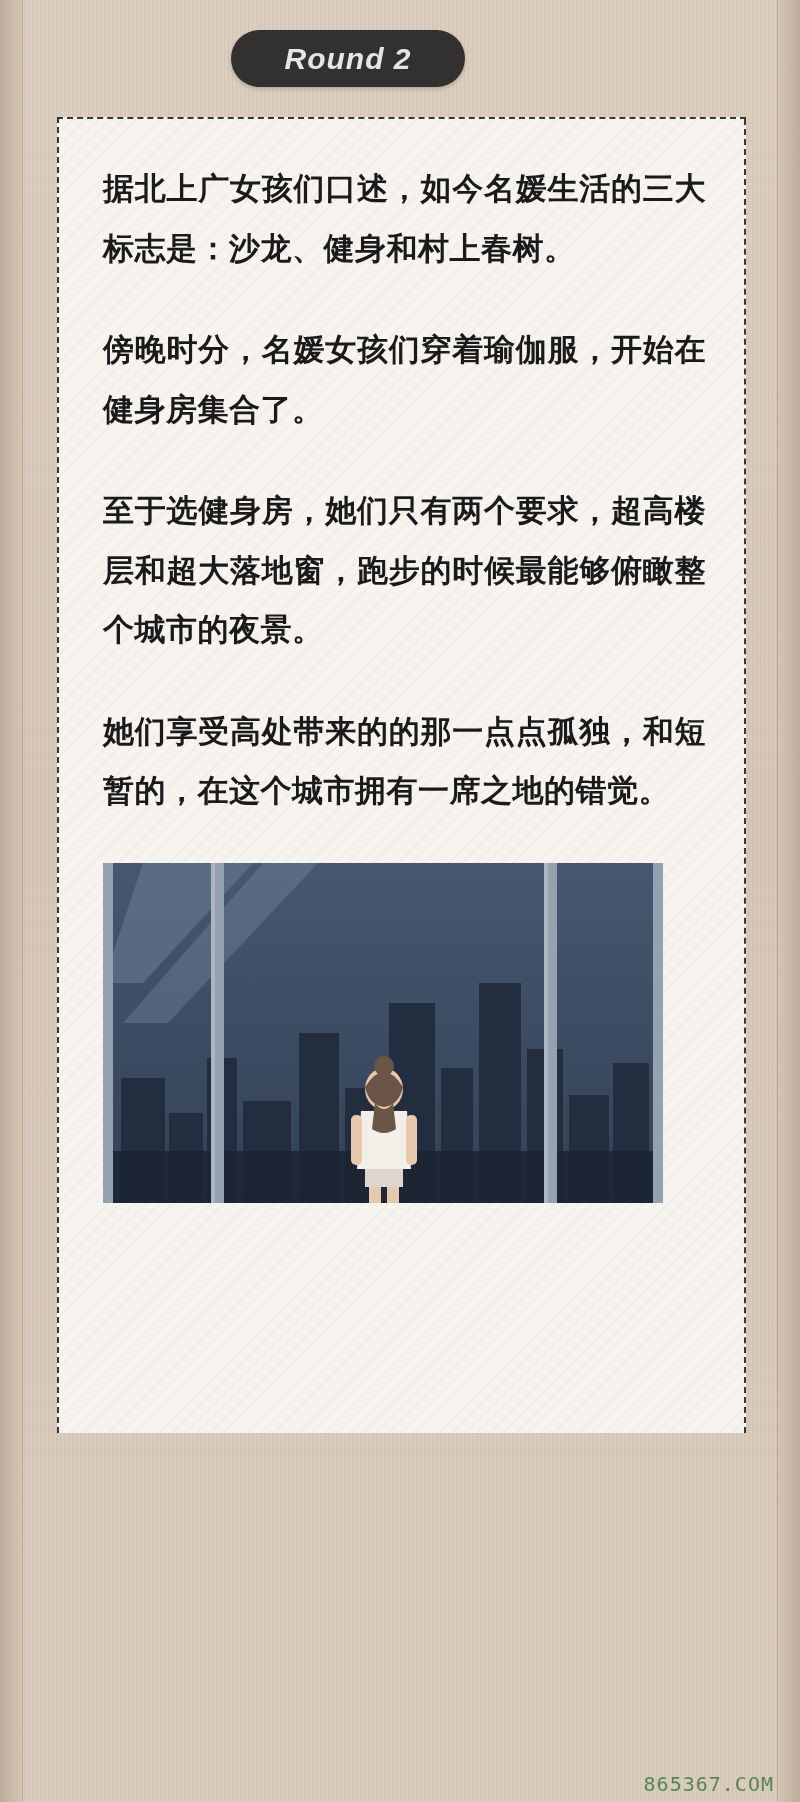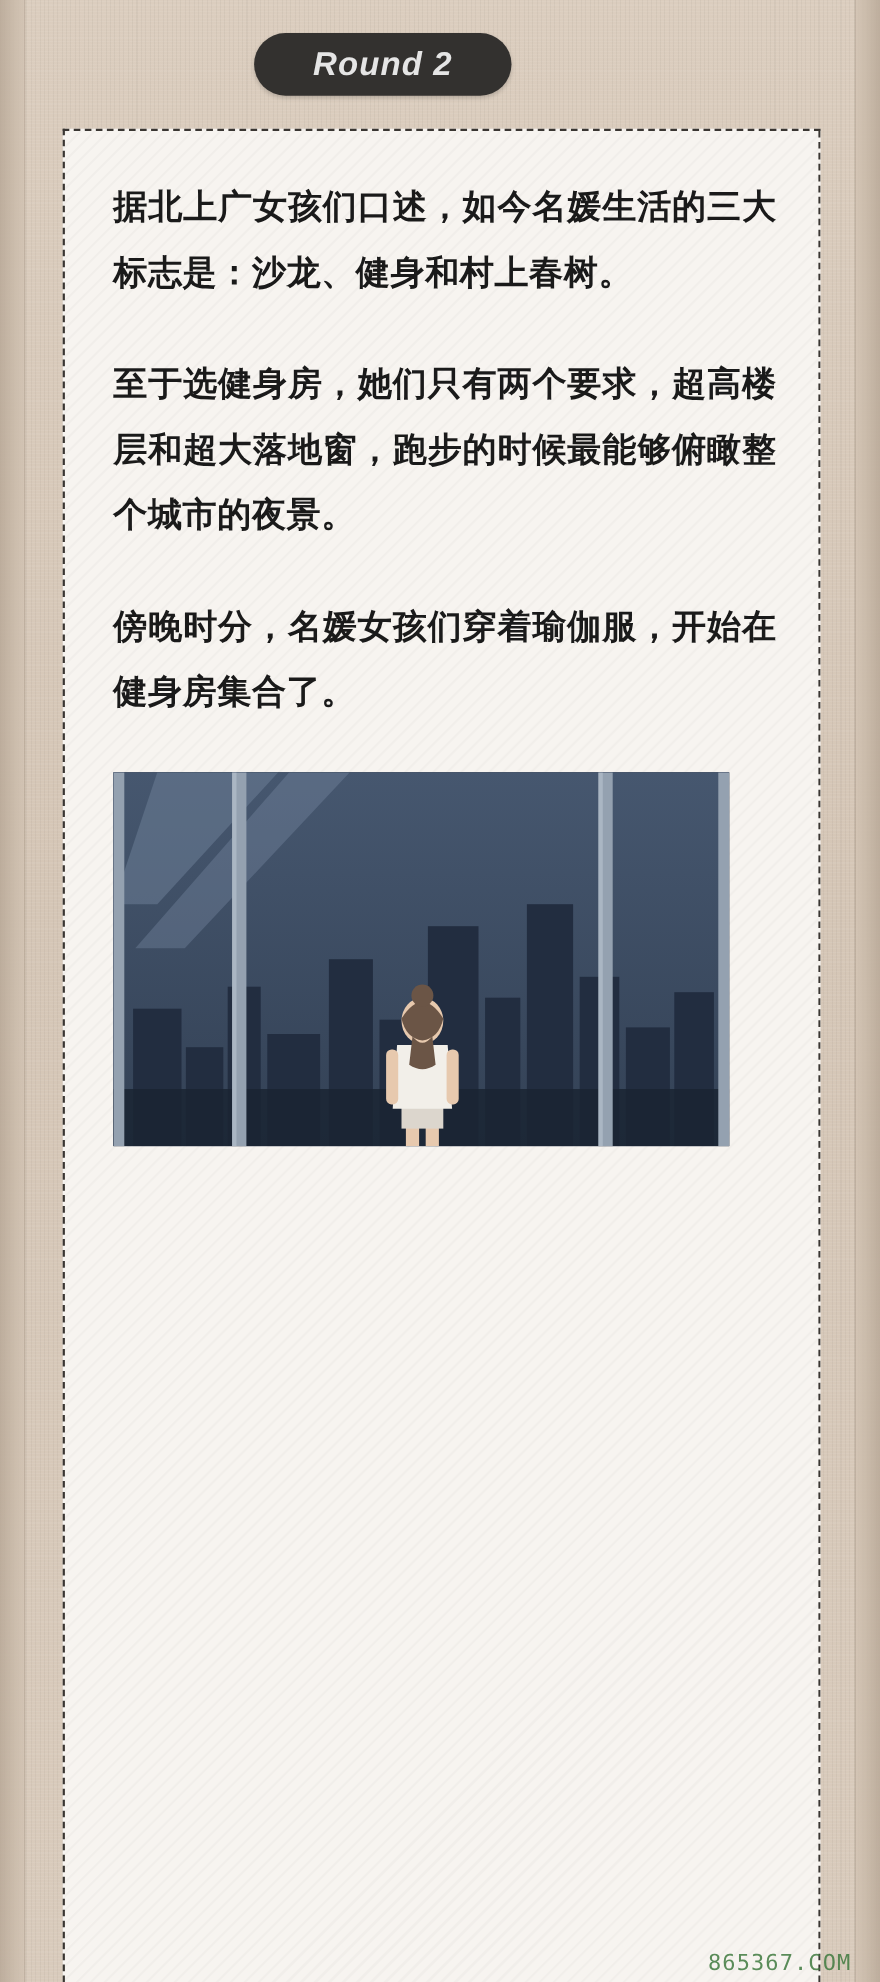--- a/index.html
+++ b/index.html
@@ -69,21 +69,21 @@
     letter-spacing: 1px;
     box-shadow: 0 2px 4px rgba(0,0,0,0.18);
   }
 
   
   #card {
     position: absolute;
     left: 57px;
     top: 117px;
     width: 689px;
-    height: 1685px;
+    height: 1316px;
     border: 2px dashed #3a3632;
     border-right: none;
     border-bottom: none;
     box-sizing: border-box;
     background: #f7f4f0;
     background-image:
       repeating-linear-gradient(135deg, rgba(0,0,0,0.022) 0px, rgba(0,0,0,0.022) 2px, rgba(255,255,255,0) 2px, rgba(255,255,255,0) 9px);
     overflow: hidden;
   }
   
@@ -143,22 +143,23 @@
   <div class="fold" style="right:22px"></div>
 
   <div id="round-badge">
     <span>Round 2</span>
   </div>
 
   <div id="card">
     <div id="card-inner">
 
       <p class="para">据北上广女孩们口述，如今名媛生活的三大标志是：沙龙、健身和村上春树。</p>
+      <p class="para">傍晚时分，名媛女孩们穿着瑜伽服，开始在健身房集合了。</p>
       <p class="para">至于选健身房，她们只有两个要求，超高楼层和超大落地窗，跑步的时候最能够俯瞰整个城市的夜景。</p>
-      <p class="para">傍晚时分，名媛女孩们穿着瑜伽服，开始在健身房集合了。</p>
+      <p class="para">她们享受高处带来的的那一点点孤独，和短暂的，在这个城市拥有一席之地的错觉。</p>
 
     </div>
 
     <div id="illustration">
       <svg width="560" height="340" viewBox="0 0 560 340" xmlns="http://www.w3.org/2000/svg">
 
         <rect x="0" y="0" width="560" height="340" fill="#3b4a60"></rect>
         <rect x="0" y="0" width="560" height="340" fill="url(#skyGrad)"></rect>
         <defs>
           <linearGradient id="skyGrad" x1="0" y1="0" x2="0" y2="1">

